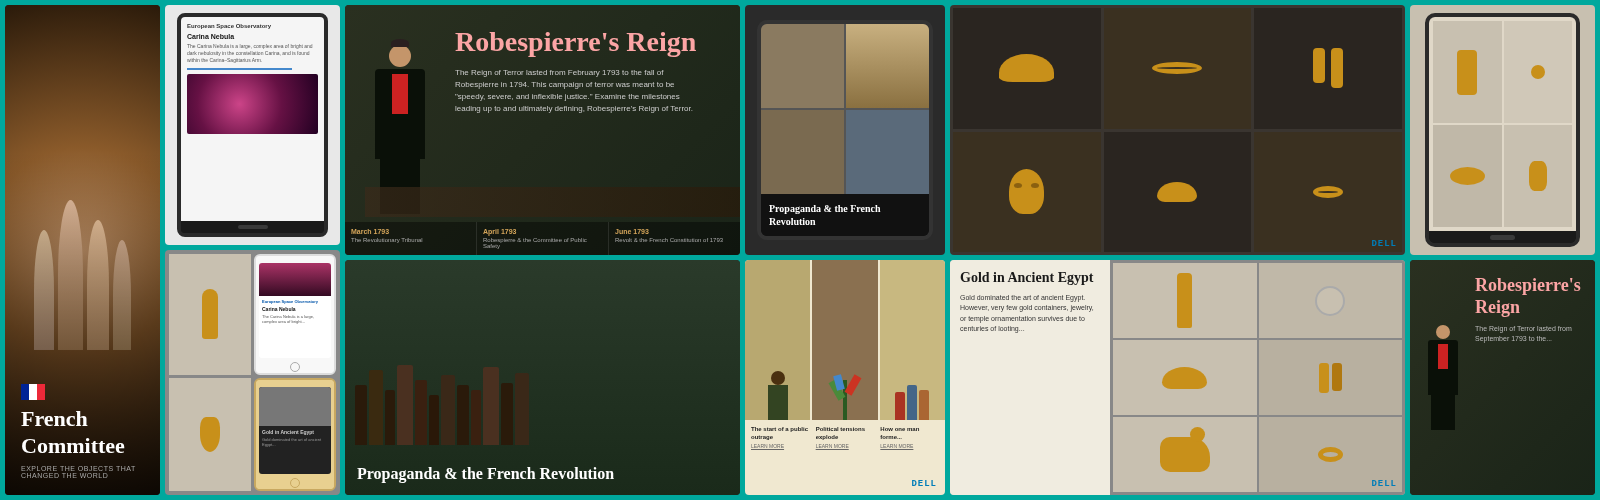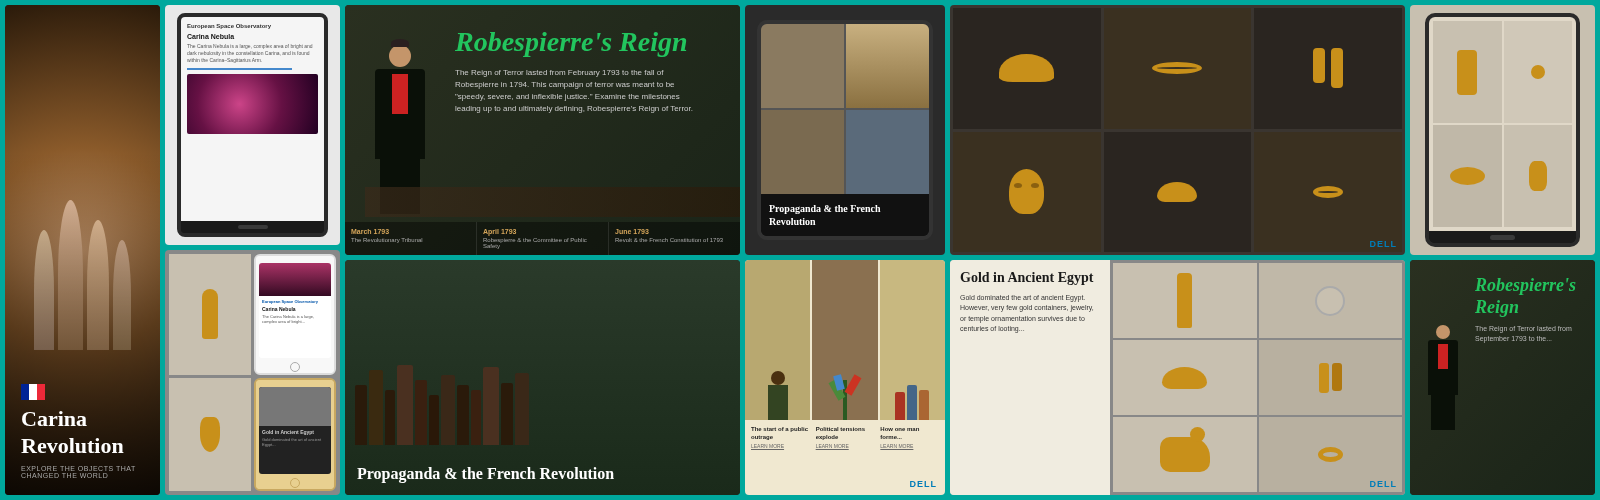--- a/index.html
+++ b/index.html
@@ -40,22 +40,21 @@
     }
 
     
     .title-large {
       font-size: 22px;
       font-weight: bold;
       color: white;
       line-height: 1.2;
     }
     .title-italic {
-      font-style: italic;
-      color: #22c55e;
+      color: #fca5a5;
       font-size: 26px;
       font-weight: bold;
       line-height: 1.2;
     }
     .subtitle-small {
       font-size: 9px;
       color: #aaa;
       text-transform: uppercase;
       letter-spacing: 1px;
     }
@@ -63,21 +62,21 @@
 
     
     .dell-logo {
       position: absolute;
       bottom: 6px;
       right: 8px;
       font-size: 9px;
       color: #007db8;
       font-weight: bold;
       letter-spacing: 1px;
-      font-family: Liberation Sans, sans-serif;
+      font-family: Liberation Mono, monospace;
     }
 
     
     .botticelli-area {
       position: absolute;
       top: 0; left: 0; right: 0; bottom: 0;
     }
     .botticelli-bg {
       width: 100%; height: 100%;
       background: radial-gradient(circle at 50% 50%, #c4956a 0%, #8a5a2a 40%, #2a1a0a 100%);
@@ -170,21 +169,21 @@
           </div>
         </div>
       </div>
       <div class="overlay"></div>
       <div class="content">
         <div class="french-flag">
           <div class="flag-blue"></div>
           <div class="flag-white"></div>
           <div class="flag-red"></div>
         </div>
-        <div class="title-large white-text">Carina Revolution</div>
+        <div class="title-large white-text">French Committee</div>
         <div class="subtitle-small" style="margin-top:6px;font-size:7px;color:#aaa;font-family:Arial;letter-spacing:0.5px;">EXPLORE THE OBJECTS THAT CHANGED THE WORLD</div>
       </div>
     </div>
   </div>
 
   <div class="col col-2">
 
     <div class="card" style="height:240px;background:#e8e8e8;position:relative;overflow:hidden;">
 
       <div style="position:absolute;top:8px;left:12px;right:12px;bottom:8px;background:#1a1a1a;border-radius:8px;border:4px solid #2a2a2a;display:flex;flex-direction:column;overflow:hidden;">

